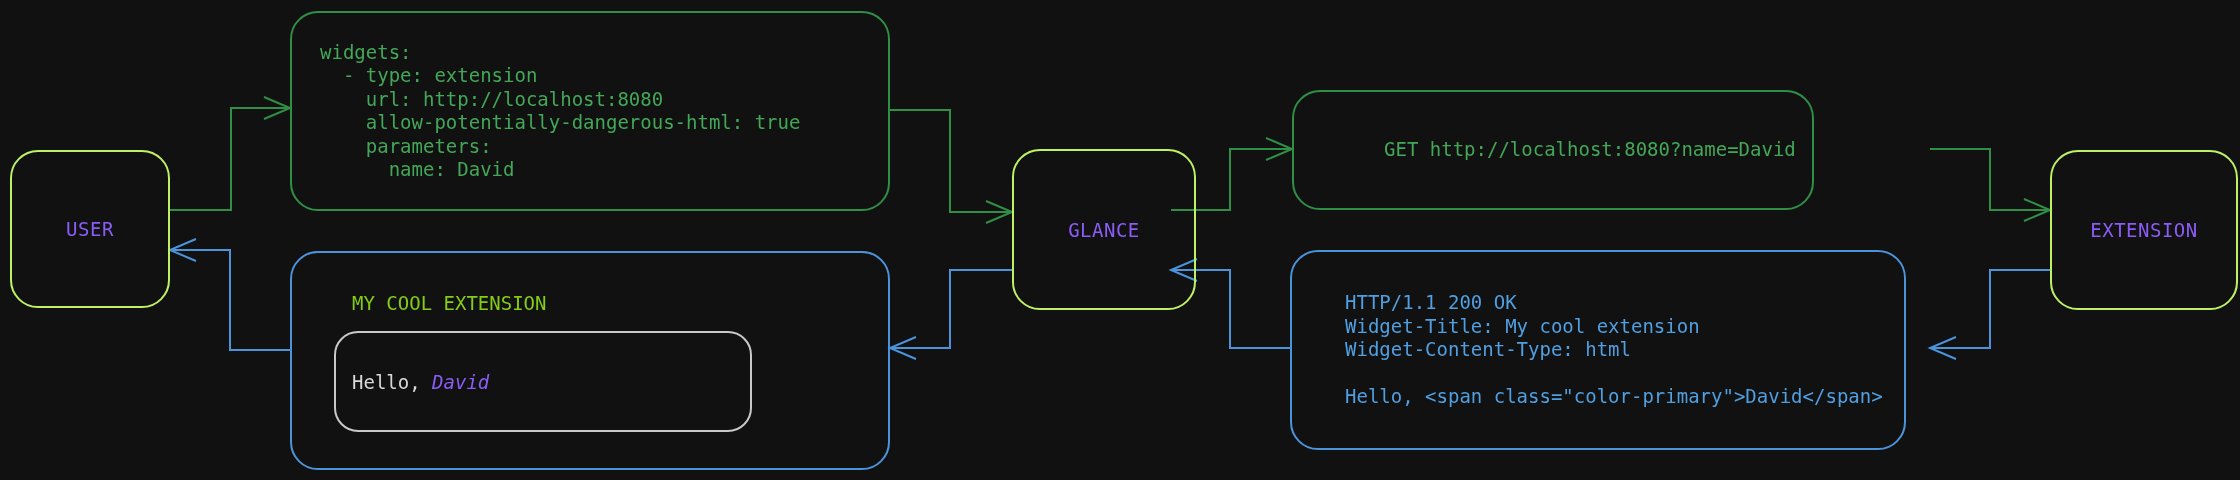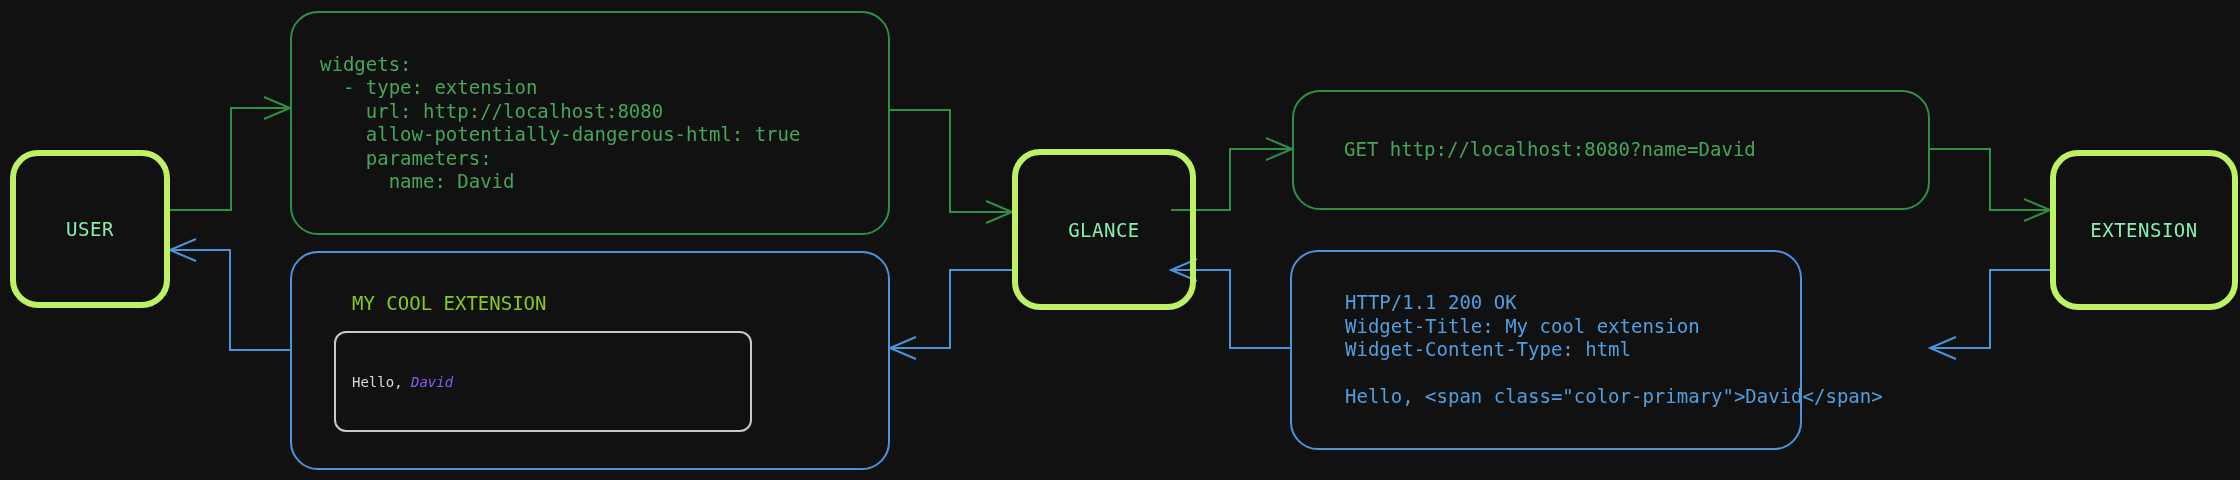--- a/index.html
+++ b/index.html
@@ -3,46 +3,46 @@
 <meta charset="utf-8">
 <style>
   html,body{margin:0;padding:0;background:#111112;}
   #stage{
     position:relative;width:2240px;height:480px;overflow:hidden;
     background:#111112;
     font-family:"DejaVu Sans Mono","Liberation Mono",monospace;
   }
   .box{position:absolute;box-sizing:border-box;background:transparent;}
   .node{
-    border:6px solid #bef264;border-radius:28px;
+    border:2px solid #bef264;border-radius:28px;
     display:flex;align-items:center;justify-content:center;
-    color:#86efac;font-size:19px;letter-spacing:0.5px;
+    color:#8b5cf6;font-size:19px;letter-spacing:0.5px;
   }
   .codebox{border-radius:28px;display:flex;align-items:center;}
   .codebox.req{border:2px solid #2f8f45;}
   .codebox.res{border:2px solid #4b94da;}
   pre.code{
     margin:0;white-space:pre;font-family:inherit;
     font-size:19px;line-height:23.5px;
   }
   .req-text{color:#43a757;}
   .res-text{color:#509fe0;}
   #config-box pre{padding-left:28px;}
   #request-box pre{padding-left:50px;}
   #response-box pre{padding-left:53px;}
   #widget-box{border:2px solid #4b94da;border-radius:28px;}
   #widget-title{
     position:absolute;left:60px;top:39px;
     color:#84cc16;font-size:19px;white-space:pre;
   }
   #hello-card{
     position:absolute;left:42px;top:78px;width:418px;height:101px;
-    box-sizing:border-box;border:2px solid #c9c9c9;border-radius:12px;
+    box-sizing:border-box;border:2px solid #c9c9c9;border-radius:24px;
     display:flex;align-items:center;padding-left:16px;
-    font-size:14px;white-space:pre;
+    font-size:19px;white-space:pre;
   }
   .hello-prefix{color:#d8d8d8;}
   .hello-name{color:#8b5cf6;font-style:italic;}
   svg.wires{position:absolute;left:0;top:0;}
   .wire-req{stroke:#2f8f45;stroke-width:2;fill:none;}
   .wire-res{stroke:#4b94da;stroke-width:2;fill:none;}
 </style>
 </head>
 <body>
 
@@ -74,34 +74,34 @@
   </div>
 
   <div class="box node" style="left:1012px;top:149px;width:184px;height:161px;">
     <span>GLANCE</span>
   </div>
 
   <div class="box node" style="left:2050px;top:150px;width:188px;height:160px;">
     <span>EXTENSION</span>
   </div>
 
-  <div id="config-box" class="box codebox req" style="left:290px;top:11px;width:600px;height:224px;">
+  <div id="config-box" class="box codebox req" style="left:290px;top:11px;width:600px;height:200px;">
     <pre class="code req-text">widgets:
   - type: extension
     url: http://localhost:8080
     allow-potentially-dangerous-html: true
     parameters:
       name: David</pre>
   </div>
 
-  <div id="request-box" class="box codebox req" style="left:1292px;top:90px;width:638px;height:120px;">
+  <div id="request-box" class="box codebox req" style="left:1292px;top:90px;width:522px;height:120px;padding-left:40px;">
     <pre class="code req-text">GET http://localhost:8080?name=David</pre>
   </div>
 
-  <div id="response-box" class="box codebox res" style="left:1290px;top:250px;width:512px;height:200px;">
+  <div id="response-box" class="box codebox res" style="left:1290px;top:250px;width:616px;height:200px;">
     <pre class="code res-text">HTTP/1.1 200 OK
 Widget-Title: My cool extension
 Widget-Content-Type: html
 
 Hello, &lt;span class="color-primary"&gt;David&lt;/span&gt;</pre>
   </div>
 
   <div id="widget-box" class="box" style="left:290px;top:251px;width:600px;height:219px;">
     <div id="widget-title">MY COOL EXTENSION</div>
     <div id="hello-card">

